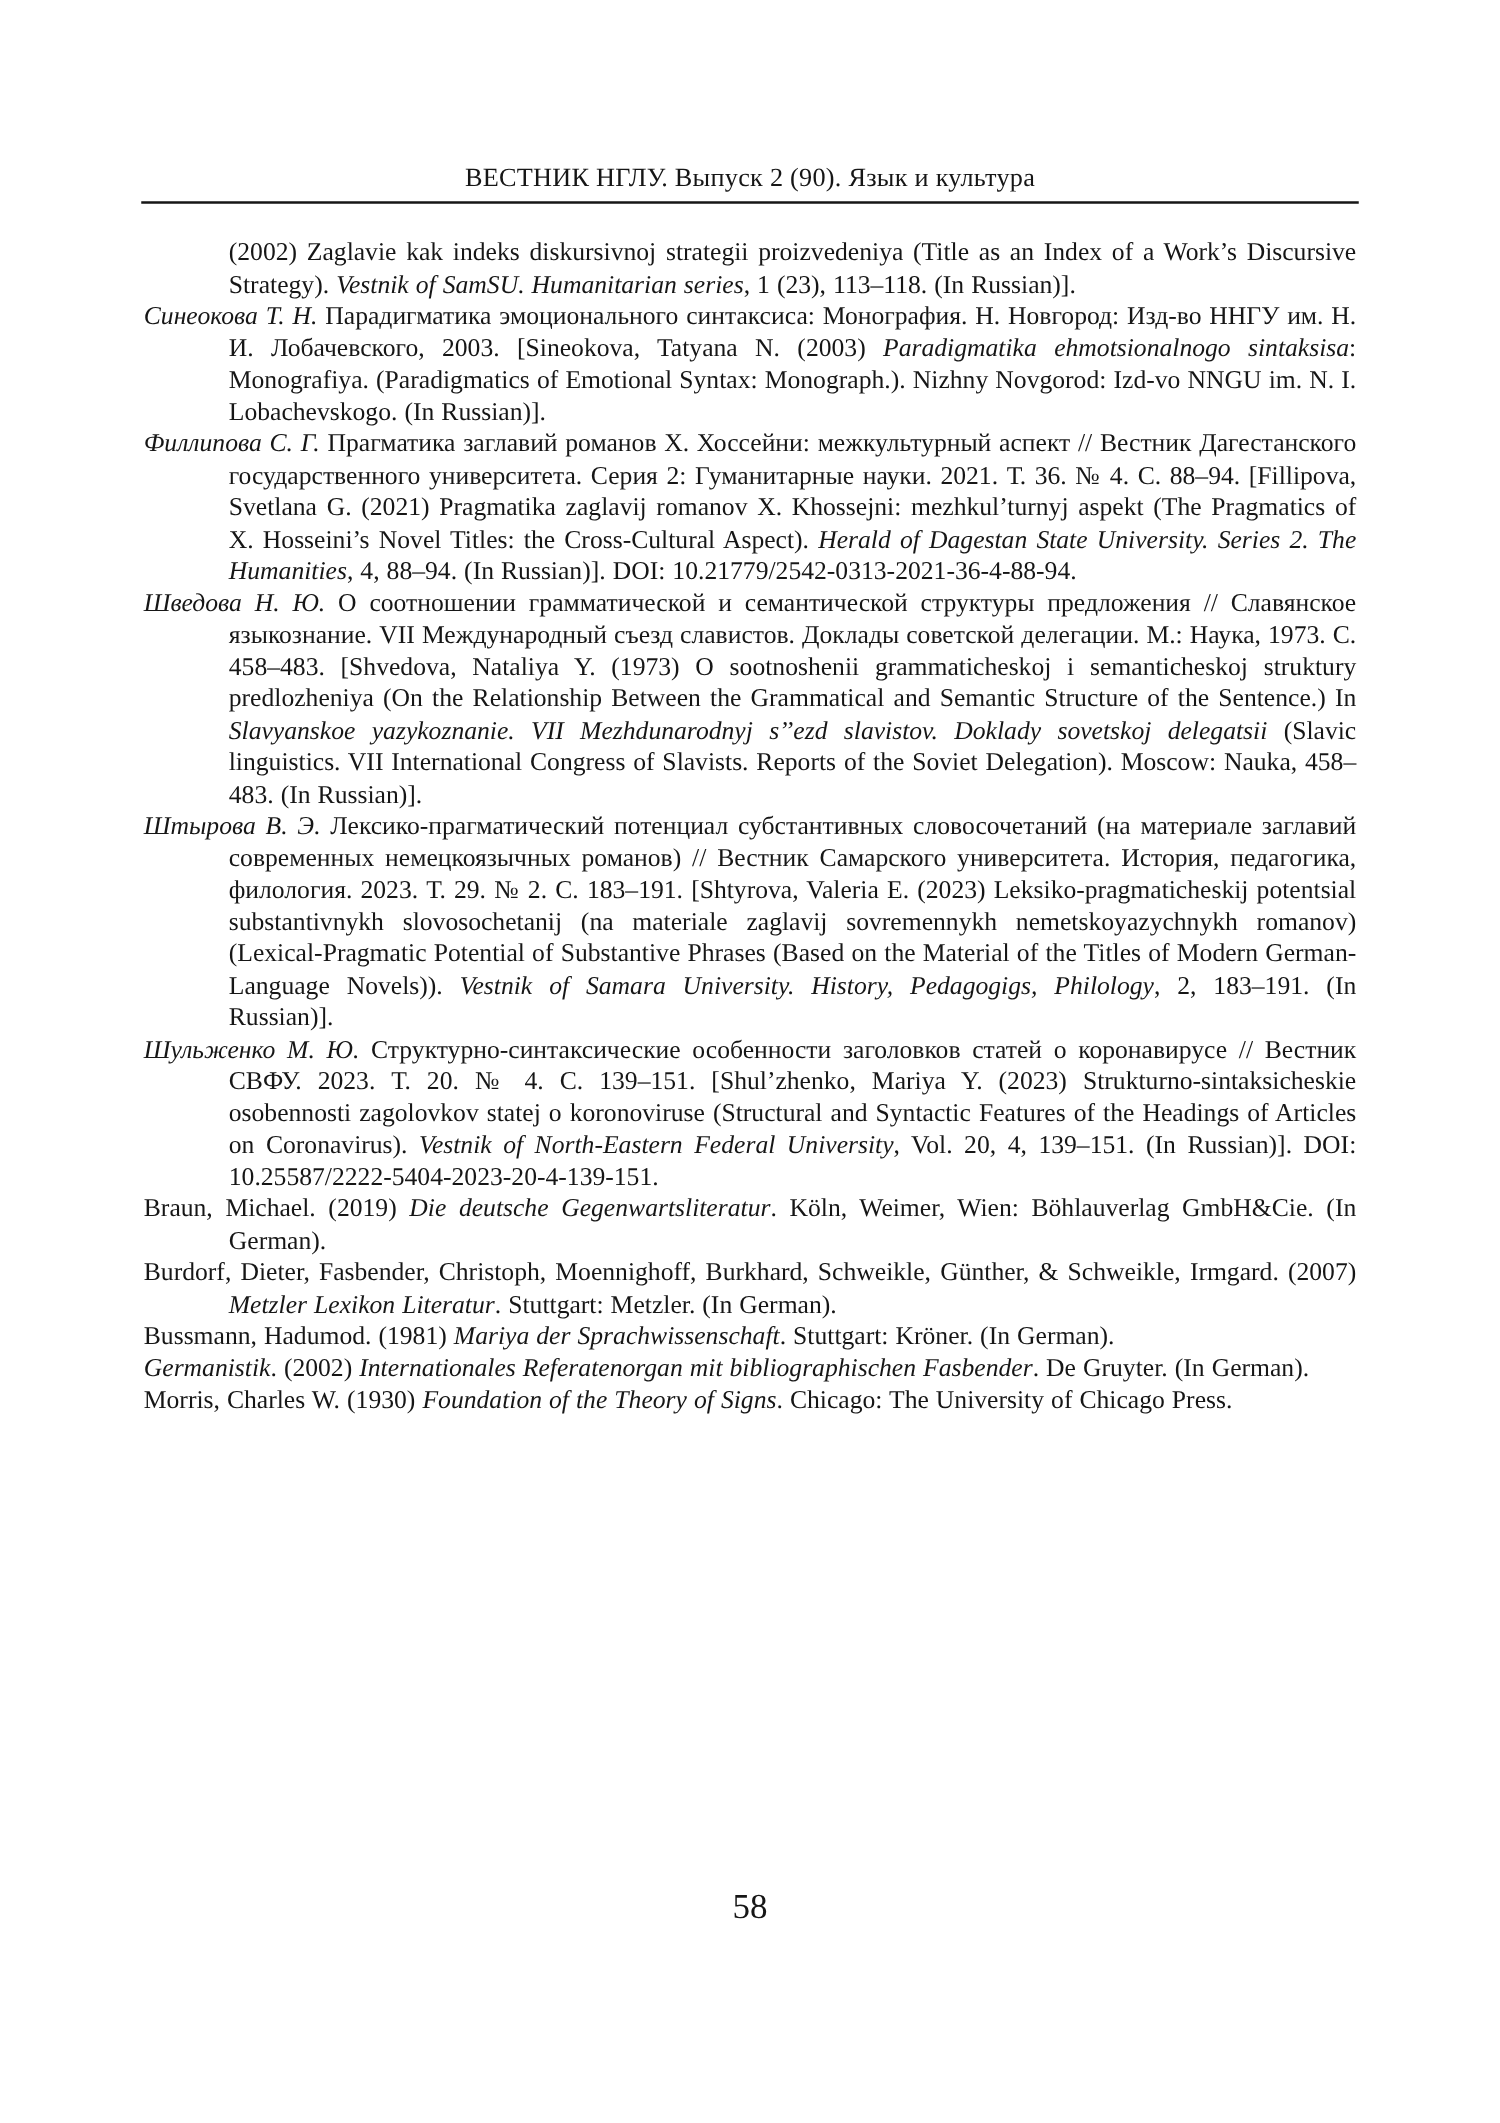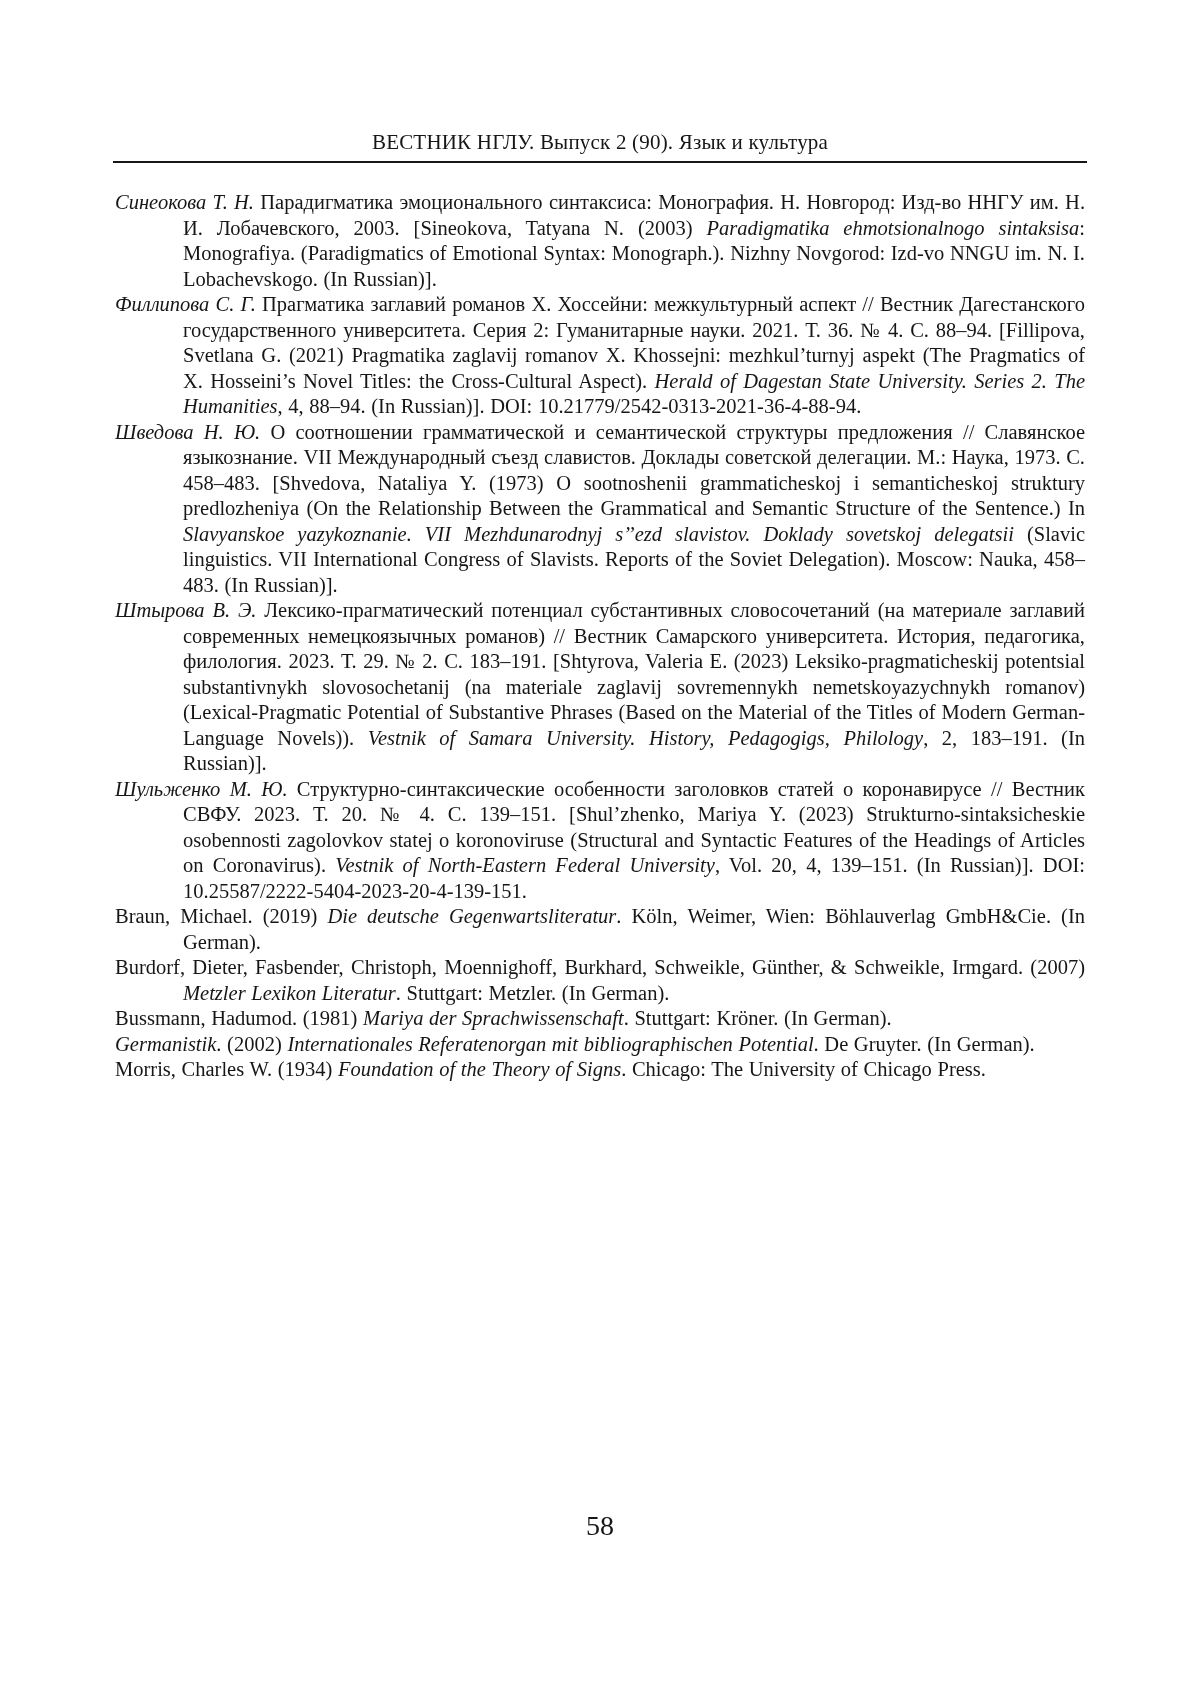--- a/index.html
+++ b/index.html
@@ -65,25 +65,26 @@
     font-size: 28px;
   }
 </style>
 </head>
 <body>
 
 <div class="page">
   <div class="journal-header">ВЕСТНИК НГЛУ. Выпуск 2 (90). Язык и культура</div>
   <div class="header-rule"></div>
   <div class="content">
+      <p class="ref continuation"><span>(2002) Zaglavie kak indeks diskursivnoj strategii proizvedeniya (Title as an Index of a Work’s Discursive Strategy). </span><span class="italic">Vestnik of SamSU. Humanitarian series</span><span>, 1 (23), 113–118. (In Russian)].</span></p>
       <p class="ref"><span class="italic">Синеокова Т. Н.</span><span> Парадигматика эмоционального синтаксиса: Монография. Н. Новгород: Изд-во ННГУ им. Н. И. Лобачевского, 2003. [Sineokova, Tatyana N. (2003) </span><span class="italic">Paradigmatika ehmotsionalnogo sintaksisa</span><span>: Monografiya. (Paradigmatics of Emotional Syntax: Monograph.). Nizhny Novgorod: Izd-vo NNGU im. N. I. Lobachevskogo. (In Russian)].</span></p>
       <p class="ref"><span class="italic">Филлипова С. Г.</span><span> Прагматика заглавий романов Х. Хоссейни: межкультурный аспект // Вестник Дагестанского государственного университета. Серия 2: Гуманитарные науки. 2021. Т. 36. № 4. С. 88–94. [Fillipova, Svetlana G. (2021) Pragmatika zaglavij romanov X. Khossejni: mezhkul’turnyj aspekt (The Pragmatics of X. Hosseini’s Novel Titles: the Cross-Cultural Aspect). </span><span class="italic">Herald of Dagestan State University. Series 2. The Humanities</span><span>, 4, 88–94. (In Russian)]. DOI: 10.21779/2542-0313-2021-36-4-88-94.</span></p>
       <p class="ref"><span class="italic">Шведова Н. Ю.</span><span> О соотношении грамматической и семантической структуры предложения // Славянское языкознание. VII Международный съезд славистов. Доклады советской делегации. М.: Наука, 1973. С. 458–483. [Shvedova, Nataliya Y. (1973) O sootnoshenii grammaticheskoj i semanticheskoj struktury predlozheniya (On the Relationship Between the Grammatical and Semantic Structure of the Sentence.) In </span><span class="italic">Slavyanskoe yazykoznanie. VII Mezhdunarodnyj s’’ezd slavistov. Doklady sovetskoj delegatsii</span><span> (Slavic linguistics. VII International Congress of Slavists. Reports of the Soviet Delegation). Moscow: Nauka, 458–483. (In Russian)].</span></p>
       <p class="ref"><span class="italic">Штырова В. Э.</span><span> Лексико-прагматический потенциал субстантивных словосочетаний (на материале заглавий современных немецкоязычных романов) // Вестник Самарского университета. История, педагогика, филология. 2023. Т. 29. № 2. С. 183–191. [Shtyrova, Valeria E. (2023) Leksiko-pragmaticheskij potentsial substantivnykh slovosochetanij (na materiale zaglavij sovremennykh nemetskoyazychnykh romanov) (Lexical-Pragmatic Potential of Substantive Phrases (Based on the Material of the Titles of Modern German-Language Novels)). </span><span class="italic">Vestnik of Samara University. History, Pedagogigs, Philology</span><span>, 2, 183–191. (In Russian)].</span></p>
       <p class="ref"><span class="italic">Шульженко М. Ю.</span><span> Структурно-синтаксические особенности заголовков статей о коронавирусе // Вестник СВФУ. 2023. Т. 20. № 4. С. 139–151. [Shul’zhenko, Mariya Y. (2023) Strukturno-sintaksicheskie osobennosti zagolovkov statej o koronoviruse (Structural and Syntactic Features of the Headings of Articles on Coronavirus). </span><span class="italic">Vestnik of North-Eastern Federal University</span><span>, Vol. 20, 4, 139–151. (In Russian)]. DOI: 10.25587/2222-5404-2023-20-4-139-151.</span></p>
       <p class="ref"><span>Braun, Michael. (2019) </span><span class="italic">Die deutsche Gegenwartsliteratur</span><span>. Köln, Weimer, Wien: Böhlauverlag GmbH&amp;Cie. (In German).</span></p>
       <p class="ref"><span>Burdorf, Dieter, Fasbender, Christoph, Moennighoff, Burkhard, Schweikle, Günther, &amp; Schweikle, Irmgard. (2007) </span><span class="italic">Metzler Lexikon Literatur</span><span>. Stuttgart: Metzler. (In German).</span></p>
       <p class="ref"><span>Bussmann, Hadumod. (1981) </span><span class="italic">Mariya der Sprachwissenschaft</span><span>. Stuttgart: Kröner. (In German).</span></p>
-      <p class="ref"><span class="italic">Germanistik</span><span>. (2002) </span><span class="italic">Internationales Referatenorgan mit bibliographischen Potential</span><span>. De Gruyter. (In German).</span></p>
-      <p class="ref"><span>Morris, Charles W. (1934) </span><span class="italic">Foundation of the Theory of Signs</span><span>. Chicago: The University of Chicago Press.</span></p>
+      <p class="ref"><span class="italic">Germanistik</span><span>. (2002) </span><span class="italic">Internationales Referatenorgan mit bibliographischen Fasbender</span><span>. De Gruyter. (In German).</span></p>
+      <p class="ref"><span>Morris, Charles W. (1930) </span><span class="italic">Foundation of the Theory of Signs</span><span>. Chicago: The University of Chicago Press.</span></p>
     </div>
   <div class="page-number">58</div>
 </div>
 
 </body></html>

